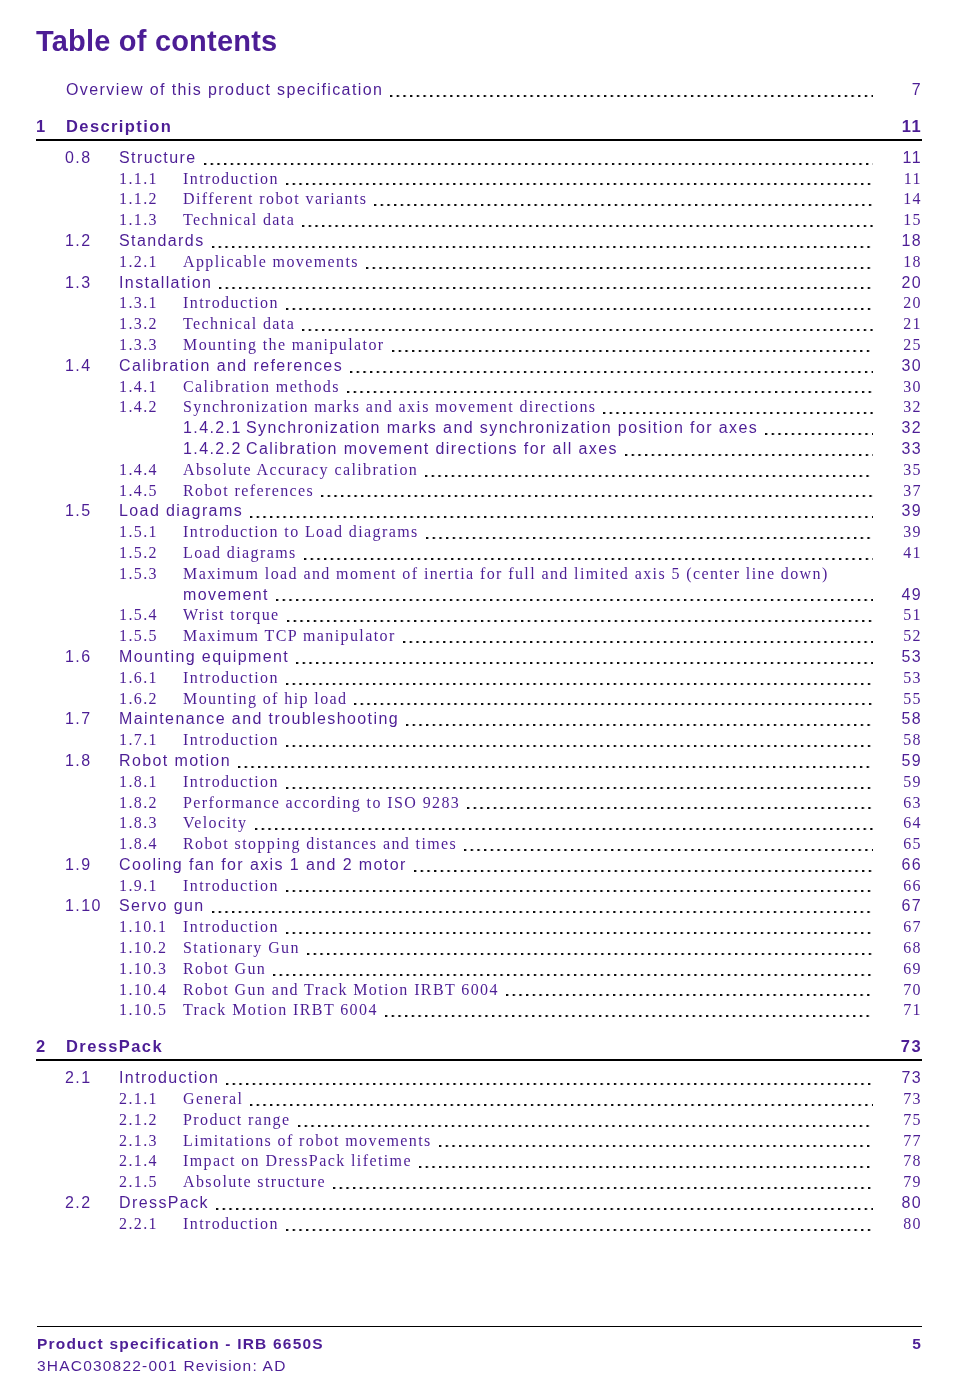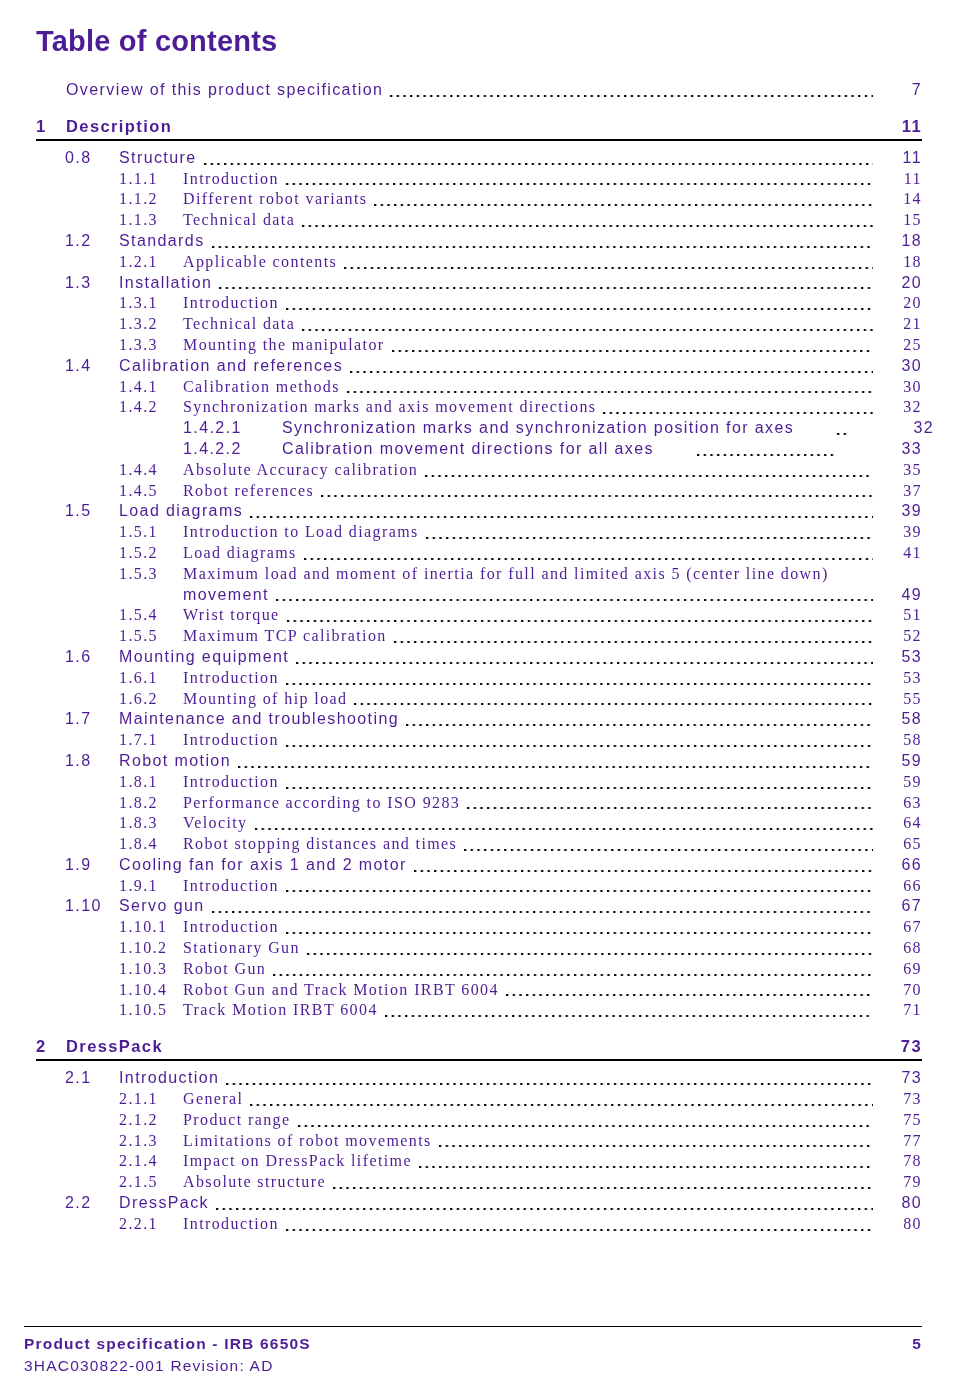--- a/index.html
+++ b/index.html
@@ -39,21 +39,21 @@
     line-height: 20.8px;
     white-space: nowrap;
   }
   .toc-row .num { flex: 0 0 auto; }
   .toc-row .title { flex: 0 0 auto; }
   .front { padding-left: 30px; }
   .lvl1 { padding-left: 29px; }
   .lvl1 .num { width: 54px; }
   .lvl2 { padding-left: 83px; font-family: Liberation Serif, serif; }
   .lvl2 .num { width: 64px; }
-  .lvl3 { padding-left: 147px; gap: 36px; }
+  .lvl3 { padding-left: 147px; }
   .lvl3 .num { width: 63px; }
   .cont2 { padding-left: 147px; }
   .dots {
     flex: 1 1 auto;
     align-self: flex-end;
     height: 6px;
     margin: 0 5px 2px 7px;
     min-width: 12px;
     background-image: radial-gradient(circle at 1.2px 3px, #0a0a0a 1.05px, rgba(0,0,0,0) 1.45px);
     background-size: 6.7px 6px;
@@ -75,21 +75,21 @@
     padding-bottom: 4px;
     border-bottom: 2.5px solid #000000;
     white-space: nowrap;
   }
   .toc-chapter .num { flex: 0 0 auto; width: 30px; }
   .toc-chapter .title { flex: 0 0 auto; }
   .toc-chapter .spacer { flex: 1 1 auto; }
   .toc-chapter .page-num { flex: 0 0 auto; width: 44px; text-align: right; }
   .footer {
     position: absolute;
-    left: 24px;
+    left: 37px;
     right: 31px;
     top: 1326px;
     border-top: 1.6px solid #000000;
     padding-top: 7px;
     font-size: 15.5px;
     letter-spacing: 1.2px;
   }
   .footer-row1 {
     display: flex;
     justify-content: space-between;
@@ -146,21 +146,21 @@
           <span class="page-num">15</span>
         </div>
         <div class="toc-row lvl1">
           <span class="num">1.2</span>
           <span class="title">Standards</span>
           <span class="dots"></span>
           <span class="page-num">18</span>
         </div>
         <div class="toc-row lvl2">
           <span class="num">1.2.1</span>
-          <span class="title">Applicable contents</span>
+          <span class="title">Applicable movements</span>
           <span class="dots"></span>
           <span class="page-num">18</span>
         </div>
         <div class="toc-row lvl1">
           <span class="num">1.3</span>
           <span class="title">Installation</span>
           <span class="dots"></span>
           <span class="page-num">20</span>
         </div>
         <div class="toc-row lvl2">
@@ -251,21 +251,21 @@
           <span class="page-num">49</span>
         </div>
         <div class="toc-row lvl2">
           <span class="num">1.5.4</span>
           <span class="title">Wrist torque</span>
           <span class="dots"></span>
           <span class="page-num">51</span>
         </div>
         <div class="toc-row lvl2">
           <span class="num">1.5.5</span>
-          <span class="title">Maximum TCP calibration</span>
+          <span class="title">Maximum TCP manipulator</span>
           <span class="dots"></span>
           <span class="page-num">52</span>
         </div>
         <div class="toc-row lvl1">
           <span class="num">1.6</span>
           <span class="title">Mounting equipment</span>
           <span class="dots"></span>
           <span class="page-num">53</span>
         </div>
         <div class="toc-row lvl2">

